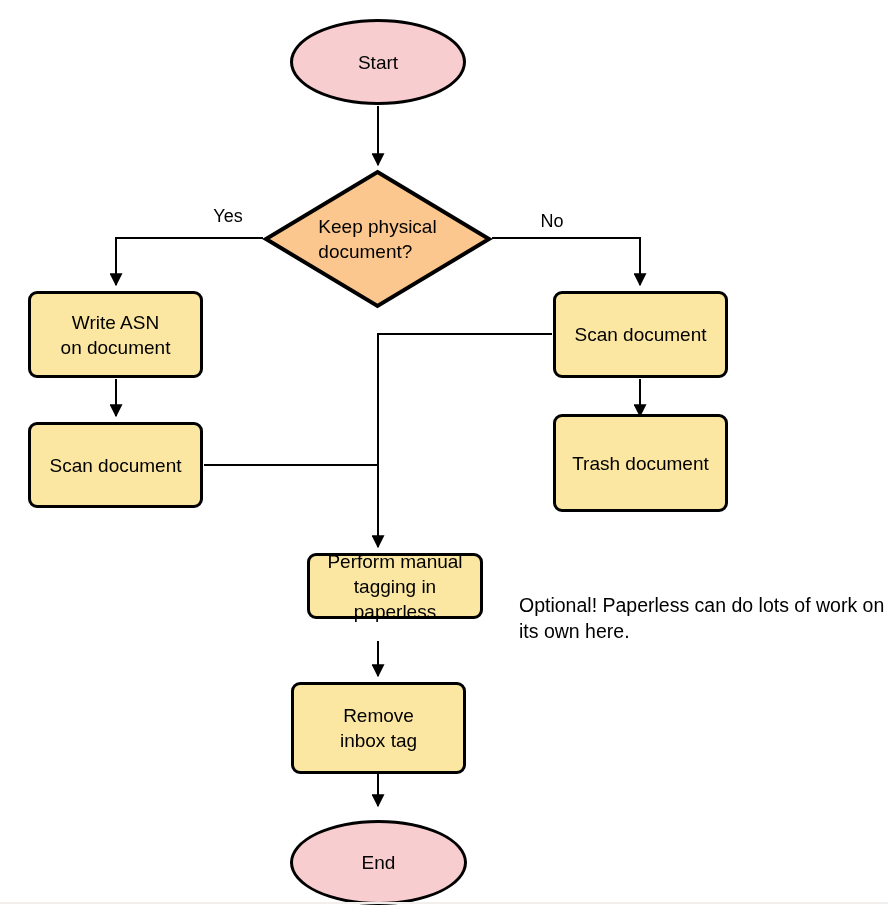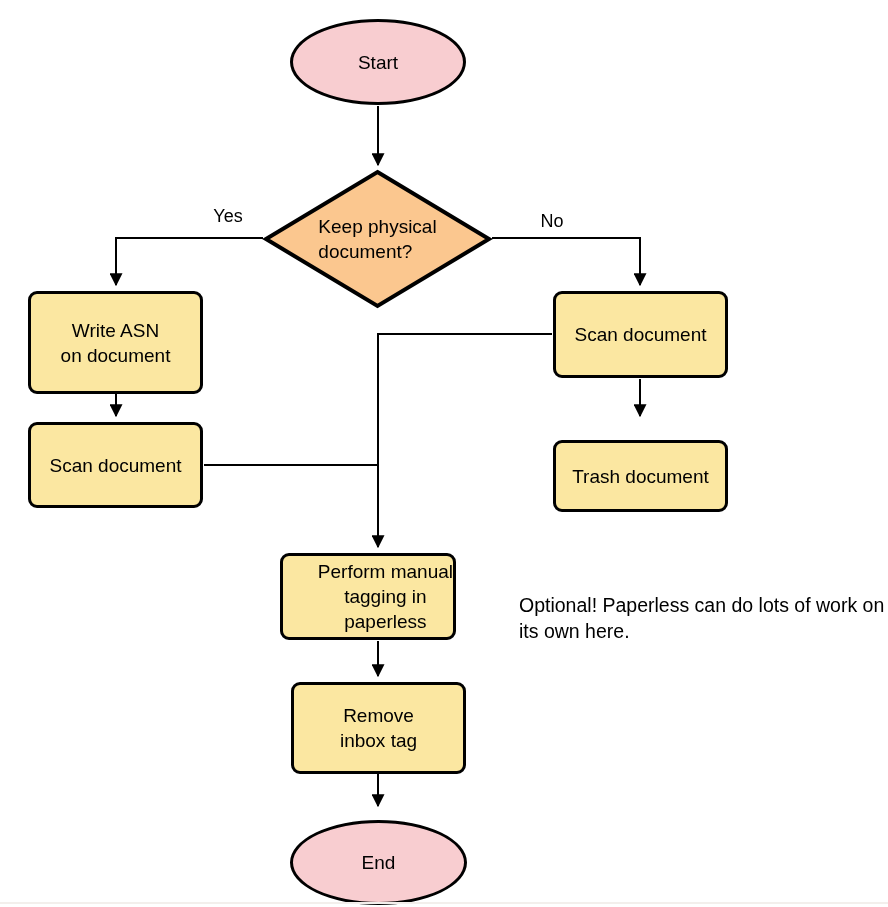--- a/index.html
+++ b/index.html
@@ -88,26 +88,26 @@
   .bottom-hairline {
     position: absolute;
     left: 0; right: 0;
     top: 902px;
     height: 2px;
     background: #f3efec;
   }
 
   
   #n-start        { left: 290px; top: 19px;  width: 176px; height: 86px; }
-  #n-write-asn    { left: 28px;  top: 291px; width: 175px; height: 103px; }
+  #n-write-asn    { left: 28px;  top: 291px; width: 175px; height: 87px; }
   #n-scan-left    { left: 28px;  top: 422px; width: 175px; height: 86px; }
   #n-archive      { left: 28px;  top: 552px; width: 175px; height: 88px; }
   #n-scan-right   { left: 553px; top: 291px; width: 175px; height: 87px; }
-  #n-trash        { left: 553px; top: 440px; width: 175px; height: 72px; }
-  #n-tagging      { left: 280px; top: 553px; width: 176px; height: 87px; justify-content: flex-end; }
+  #n-trash        { left: 553px; top: 414px; width: 175px; height: 98px; }
+  #n-tagging      { left: 307px; top: 553px; width: 176px; height: 66px; }
   #n-remove-inbox { left: 291px; top: 682px; width: 175px; height: 92px; }
   #n-end          { left: 290px; top: 820px; width: 177px; height: 85px; align-items: center; }
 
   #lbl-yes { left: 206px; top: 206px; width: 44px; }
   #lbl-no  { left: 504px; top: 211px; width: 36px; margin-left: 30px; }
 </style>
 </head>
 <body>
 
 <div class="canvas">

